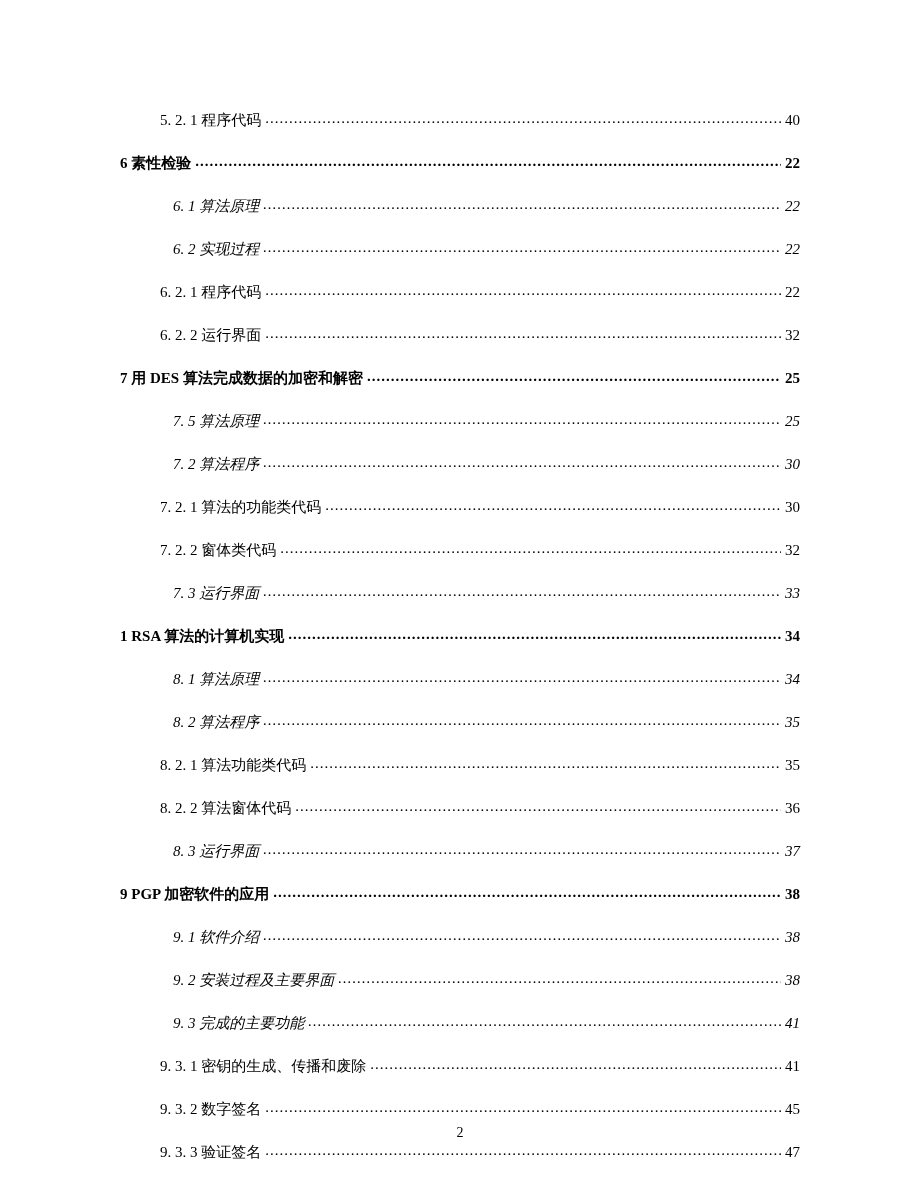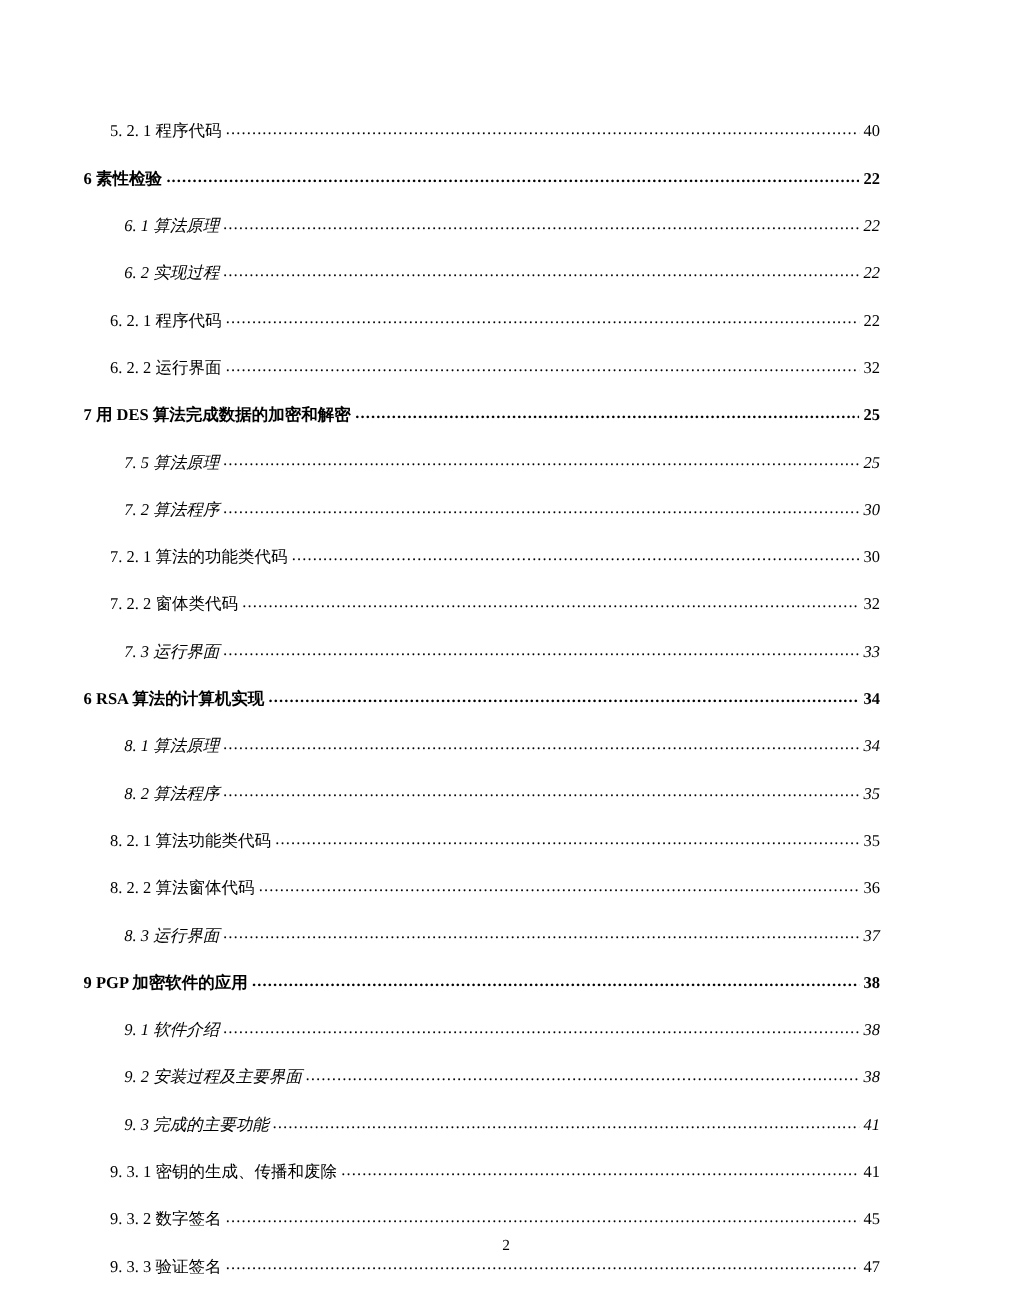--- a/index.html
+++ b/index.html
@@ -7,32 +7,32 @@
     padding: 0;
     background: #fff;
     font-family: SimSun, "宋体", serif;
     font-size: 15px;
     color: #000;
   }
   .page {
     width: 920px;
     height: 1191px;
     box-sizing: border-box;
-    padding: 110px 120px 60px 60px;
+    padding: 110px 120px 60px 120px;
     position: relative;
   }
   .toc { }
   .toc-row {
     display: flex;
     align-items: baseline;
     white-space: nowrap;
     margin-bottom: 22px;
     line-height: 1.4;
   }
-  .toc-row.level-1 { margin-left: 16px; font-weight: bold; }
+  .toc-row.level-1 { margin-left: 0; font-weight: bold; }
   .toc-row.level-2 { margin-left: 53px; font-style: italic; }
   .toc-row.level-3 { margin-left: 40px; } 
   .toc-label {
     flex: 0 0 auto;
     padding-right: 4px;
   }
   .toc-dots {
     flex: 1 1 auto;
     overflow: hidden;
     position: relative;
@@ -117,21 +117,21 @@
         <span class="toc-label">7. 2. 2  窗体类代码</span>
         <span class="toc-dots"></span>
         <span class="toc-page">32</span>
       </div>
       <div class="toc-row level-2">
         <span class="toc-label">7. 3 运行界面</span>
         <span class="toc-dots"></span>
         <span class="toc-page">33</span>
       </div>
       <div class="toc-row level-1">
-        <span class="toc-label">6 RSA 算法的计算机实现</span>
+        <span class="toc-label">1 RSA 算法的计算机实现</span>
         <span class="toc-dots"></span>
         <span class="toc-page">34</span>
       </div>
       <div class="toc-row level-2">
         <span class="toc-label">8. 1 算法原理</span>
         <span class="toc-dots"></span>
         <span class="toc-page">34</span>
       </div>
       <div class="toc-row level-2">
         <span class="toc-label">8. 2 算法程序</span>

